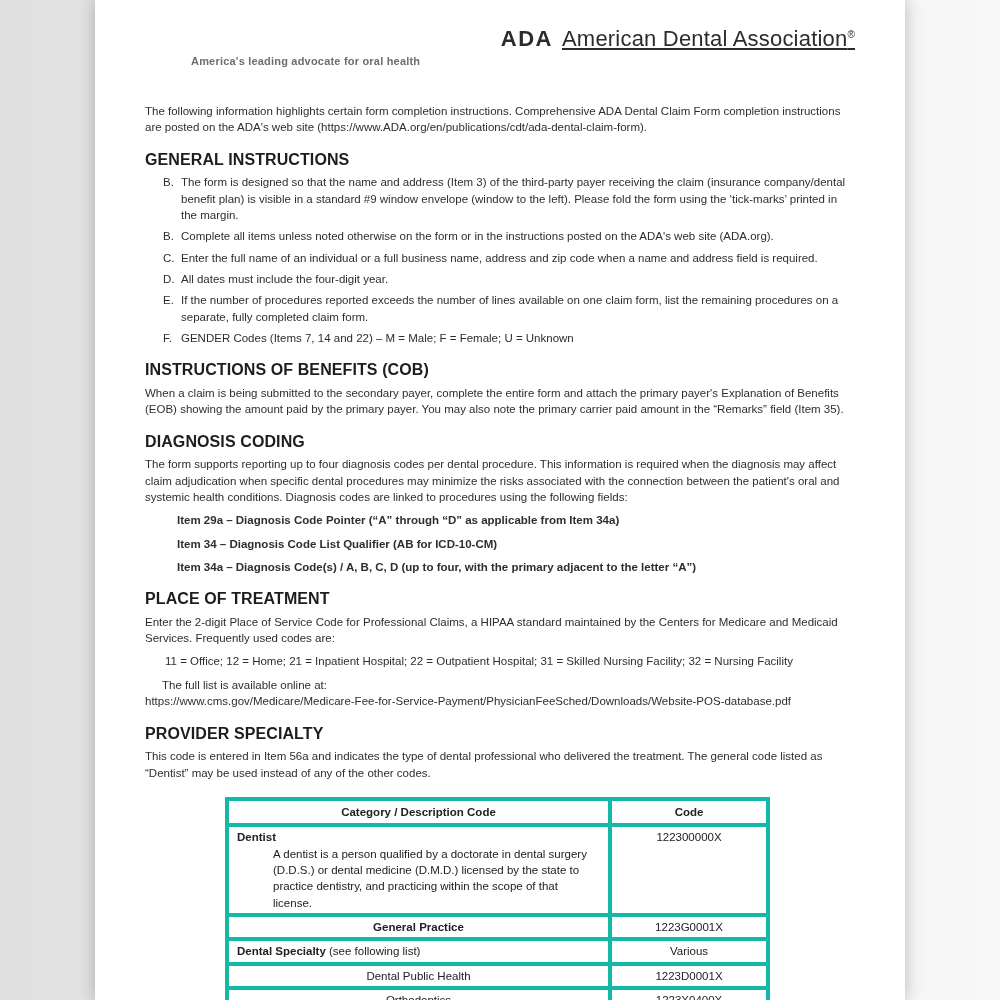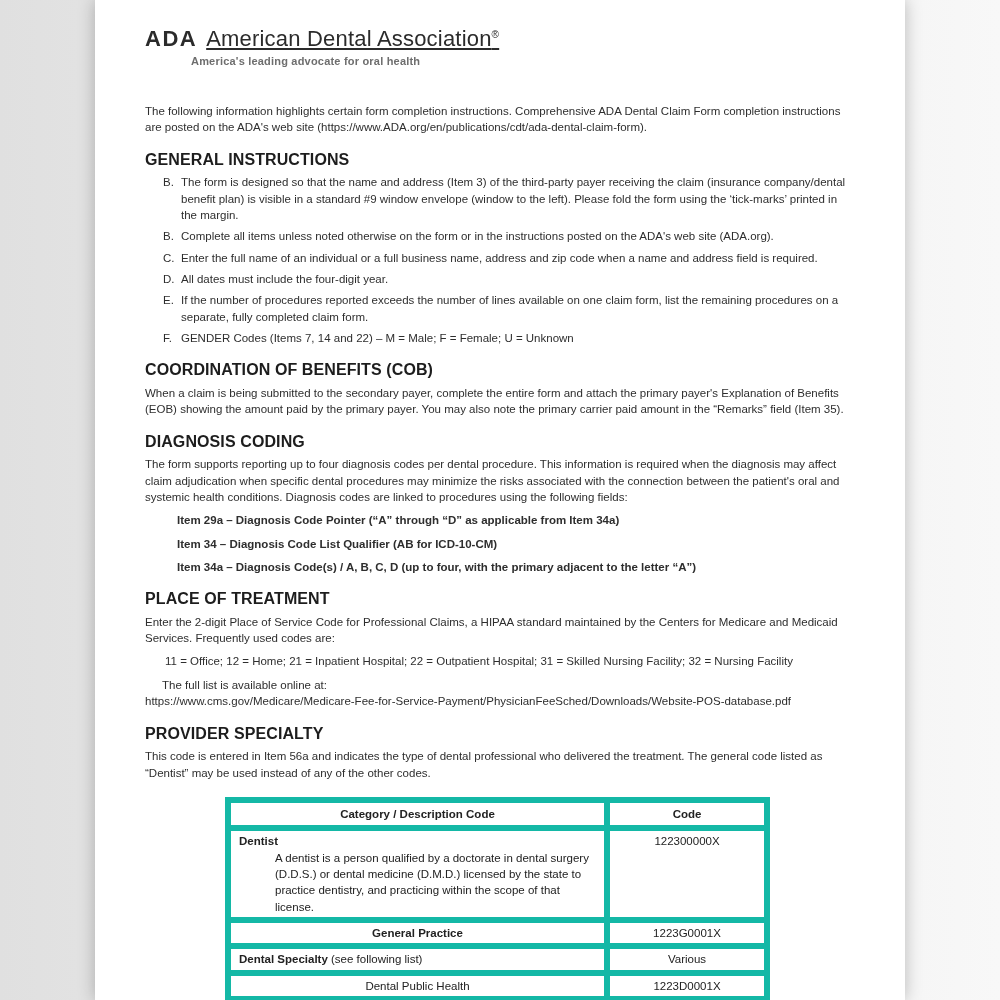--- a/index.html
+++ b/index.html
@@ -14,21 +14,21 @@
   .sheet {
     width: 810px;
     height: 1000px;
     margin: 0 auto;
     background: #ffffff;
     box-shadow: 0 0 16px rgba(0,0,0,0.25);
     box-sizing: border-box;
     padding: 26px 50px 30px 50px;
   }
   
-  .logo-row { display: flex; align-items: baseline; }
+  .logo-row { display: flex; align-items: baseline; justify-content: flex-end; }
   .logo-ada {
     font-size: 22px; font-weight: 800; letter-spacing: 1.5px;
     color: #2b2b2b;
   }
   .logo-name {
     font-size: 22px; font-weight: 400; color: #2b2b2b; margin-left: 9px;
     letter-spacing: 0.2px;
     text-decoration: underline;
   }
   .logo-reg { font-size: 10px; vertical-align: super; color: #2b2b2b; }
@@ -52,21 +52,21 @@
   .nogap { margin-bottom: 0; margin-left: 17px; }
   
   .spec-table {
     border-collapse: collapse;
     margin: 16px 0 0 80px;
     width: 545px;
     font-size: 11.5px;
     color: #222;
   }
   .spec-table th, .spec-table td {
-    border: 6px solid #14b8a6;
+    border: 4px solid #14b8a6;
     padding: 2px 8px;
   }
   .spec-table { border: 2px solid #2a2a2a; }
   .spec-table th { font-weight: 700; text-align: center; padding: 3px 8px; }
   .col-code { width: 138px; text-align: center; }
   .cell-dentist { padding: 2px 8px 6px 8px; }
   .dentist-title { font-weight: 700; }
   .dentist-desc { margin-left: 36px; }
   .code-top { vertical-align: top; padding-top: 3px; }
   .row-bold-center td:first-child { font-weight: 700; text-align: center; }
@@ -112,21 +112,21 @@
       <div class="gi-item">
         <span class="gi-label">E.</span>
         <span class="gi-text">If the number of procedures reported exceeds the number of lines available on one claim form, list the remaining procedures on a separate, fully completed claim form.</span>
       </div>
       <div class="gi-item">
         <span class="gi-label">F.</span>
         <span class="gi-text">GENDER Codes (Items 7, 14 and 22) – M = Male; F = Female; U = Unknown</span>
       </div>
     </div>
 
-    <h2>COORDINATION OF BENEFITS (COB)</h2>
+    <h2>INSTRUCTIONS OF BENEFITS (COB)</h2>
     <p>When a claim is being submitted to the secondary payer, complete the entire form and attach the primary payer's Explanation of Benefits (EOB) showing the amount paid by the primary payer. You may also note the primary carrier paid amount in the “Remarks” field (Item 35).</p>
 
     <h2>DIAGNOSIS CODING</h2>
     <p>The form supports reporting up to four diagnosis codes per dental procedure. This information is required when the diagnosis may affect claim adjudication when specific dental procedures may minimize the risks associated with the connection between the patient's oral and systemic health conditions. Diagnosis codes are linked to procedures using the following fields:</p>
     <div style="margin-top:7px;">
       <p class="indent-line">Item 29a – Diagnosis Code Pointer (“A” through “D” as applicable from Item 34a)</p>
       <p class="indent-line">Item 34 – Diagnosis Code List Qualifier (AB for ICD-10-CM)</p>
       <p class="indent-line">Item 34a – Diagnosis Code(s) / A, B, C, D (up to four, with the primary adjacent to the letter “A”)</p>
     </div>
 

